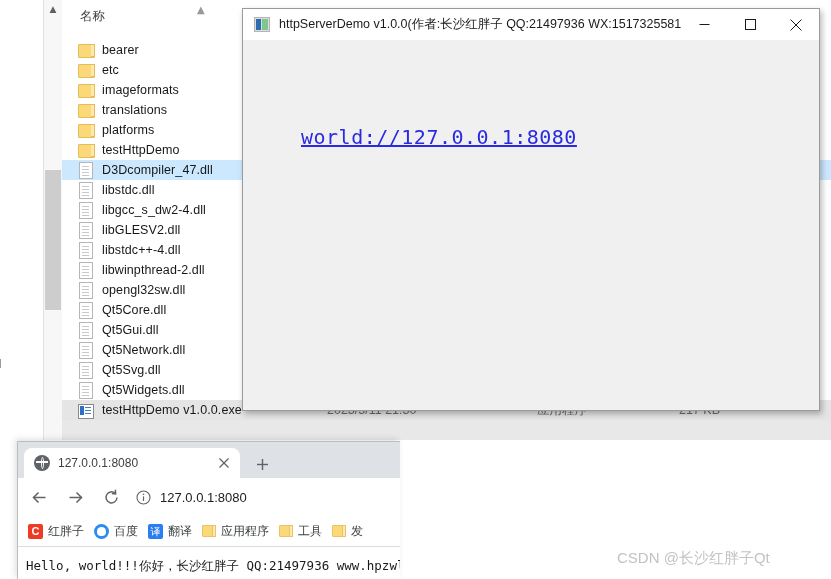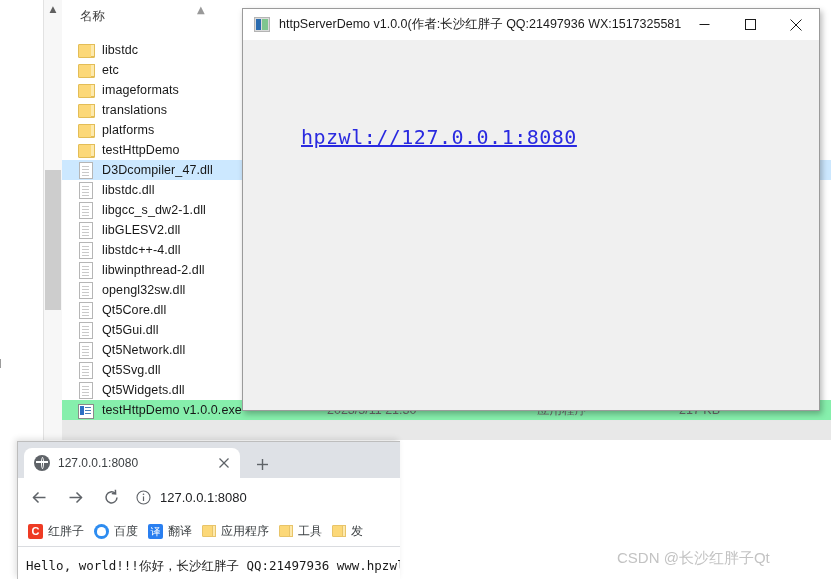--- a/index.html
+++ b/index.html
@@ -100,21 +100,21 @@
 
   .fl-row {
     position: absolute;
     left: 0;
     width: 769px;
     height: 20px;
     display: flex;
     align-items: center;
   }
   .fl-row.selected { background: #cce8ff; }
-  .fl-row.selected-gray { background: #86efac; }
+  .fl-row.selected-gray { background: #e5e5e5; }
 
   .fl-icon {
     width: 16px; height: 16px;
     margin-left: 16px;
     margin-right: 8px;
     flex: 0 0 auto;
     position: relative;
   }
   
   .ic-folder {
@@ -512,21 +512,21 @@
   <div class="file-list">
     <div class="col-header">
       <div class="hdr-name">名称</div>
       <div class="hdr-sort">▲</div>
     </div>
     <div id="fl-rows">
         <div class="fl-row" style="top: 40px;">
           <div class="fl-icon">
             <div class="ic-folder"></div>
           </div>
-          <div class="fl-name">libstdc</div>
+          <div class="fl-name">bearer</div>
         </div>
         <div class="fl-row" style="top: 60px;">
           <div class="fl-icon">
             <div class="ic-folder"></div>
           </div>
           <div class="fl-name">etc</div>
         </div>
         <div class="fl-row" style="top: 80px;">
           <div class="fl-icon">
             <div class="ic-folder"></div>
@@ -560,21 +560,21 @@
         <div class="fl-row" style="top: 180px;">
           <div class="fl-icon">
             <div class="ic-dll"></div>
           </div>
           <div class="fl-name">libstdc.dll</div>
         </div>
         <div class="fl-row" style="top: 200px;">
           <div class="fl-icon">
             <div class="ic-dll"></div>
           </div>
-          <div class="fl-name">libgcc_s_dw2-1.dll</div>
+          <div class="fl-name">libgcc_s_dw2-4.dll</div>
         </div>
         <div class="fl-row" style="top: 220px;">
           <div class="fl-icon">
             <div class="ic-dll"></div>
           </div>
           <div class="fl-name">libGLESV2.dll</div>
         </div>
         <div class="fl-row" style="top: 240px;">
           <div class="fl-icon">
             <div class="ic-dll"></div>
@@ -652,21 +652,21 @@
         </svg>
     </div>
     <div class="dlg-ctrl">
       <svg width="12" height="12" viewBox="0 0 12 12">
           <line x1="0.5" y1="0.5" x2="11.5" y2="11.5" stroke="currentColor" stroke-width="1"></line>
           <line x1="11.5" y1="0.5" x2="0.5" y2="11.5" stroke="currentColor" stroke-width="1"></line>
         </svg>
     </div>
   </div>
   <div class="dlg-body">
-    <a class="dlg-link" href="#">hpzwl://127.0.0.1:8080</a>
+    <a class="dlg-link" href="#">world://127.0.0.1:8080</a>
   </div>
 </div>
 
 <div class="filler-left"></div>
 <div class="filler-right"></div>
 
 <div id="browser">
   <div class="br-tabstrip">
     <div class="br-tab">
       <div class="br-favicon"></div>

